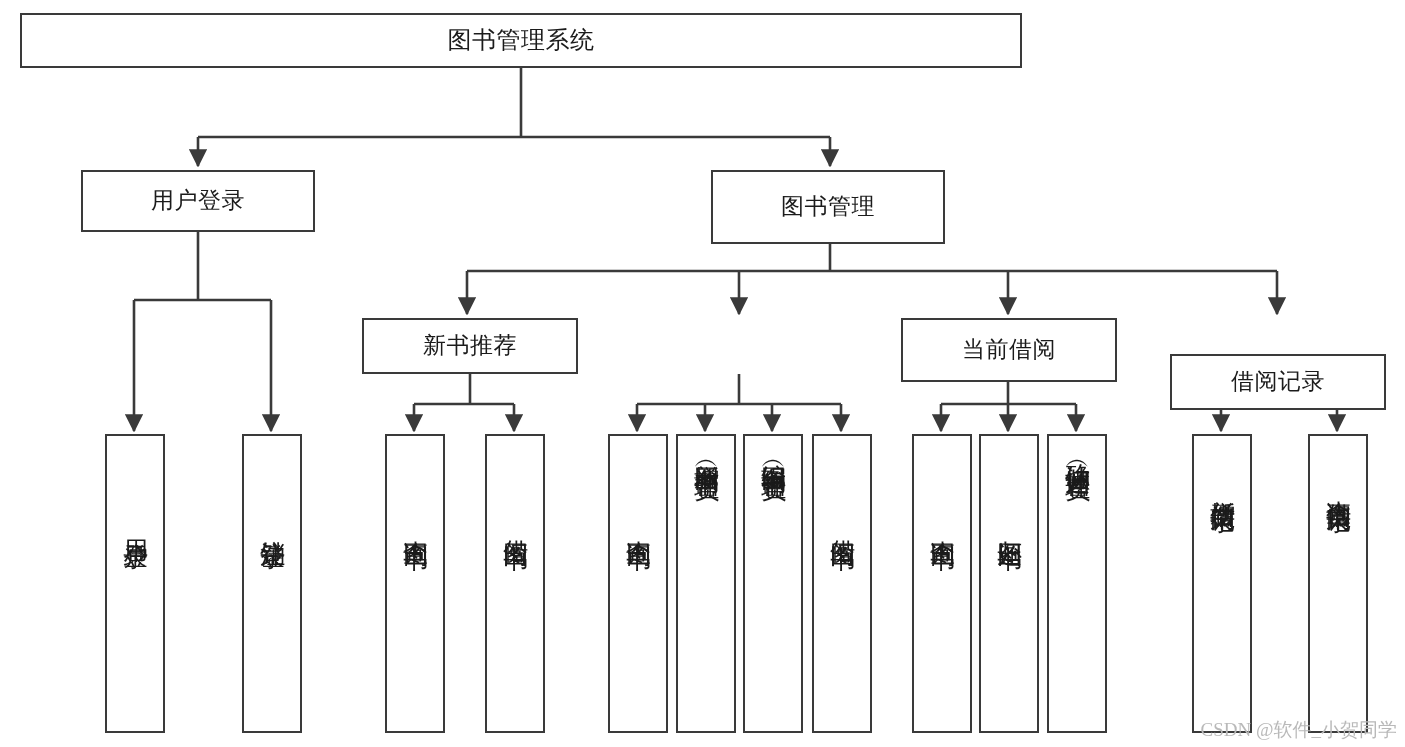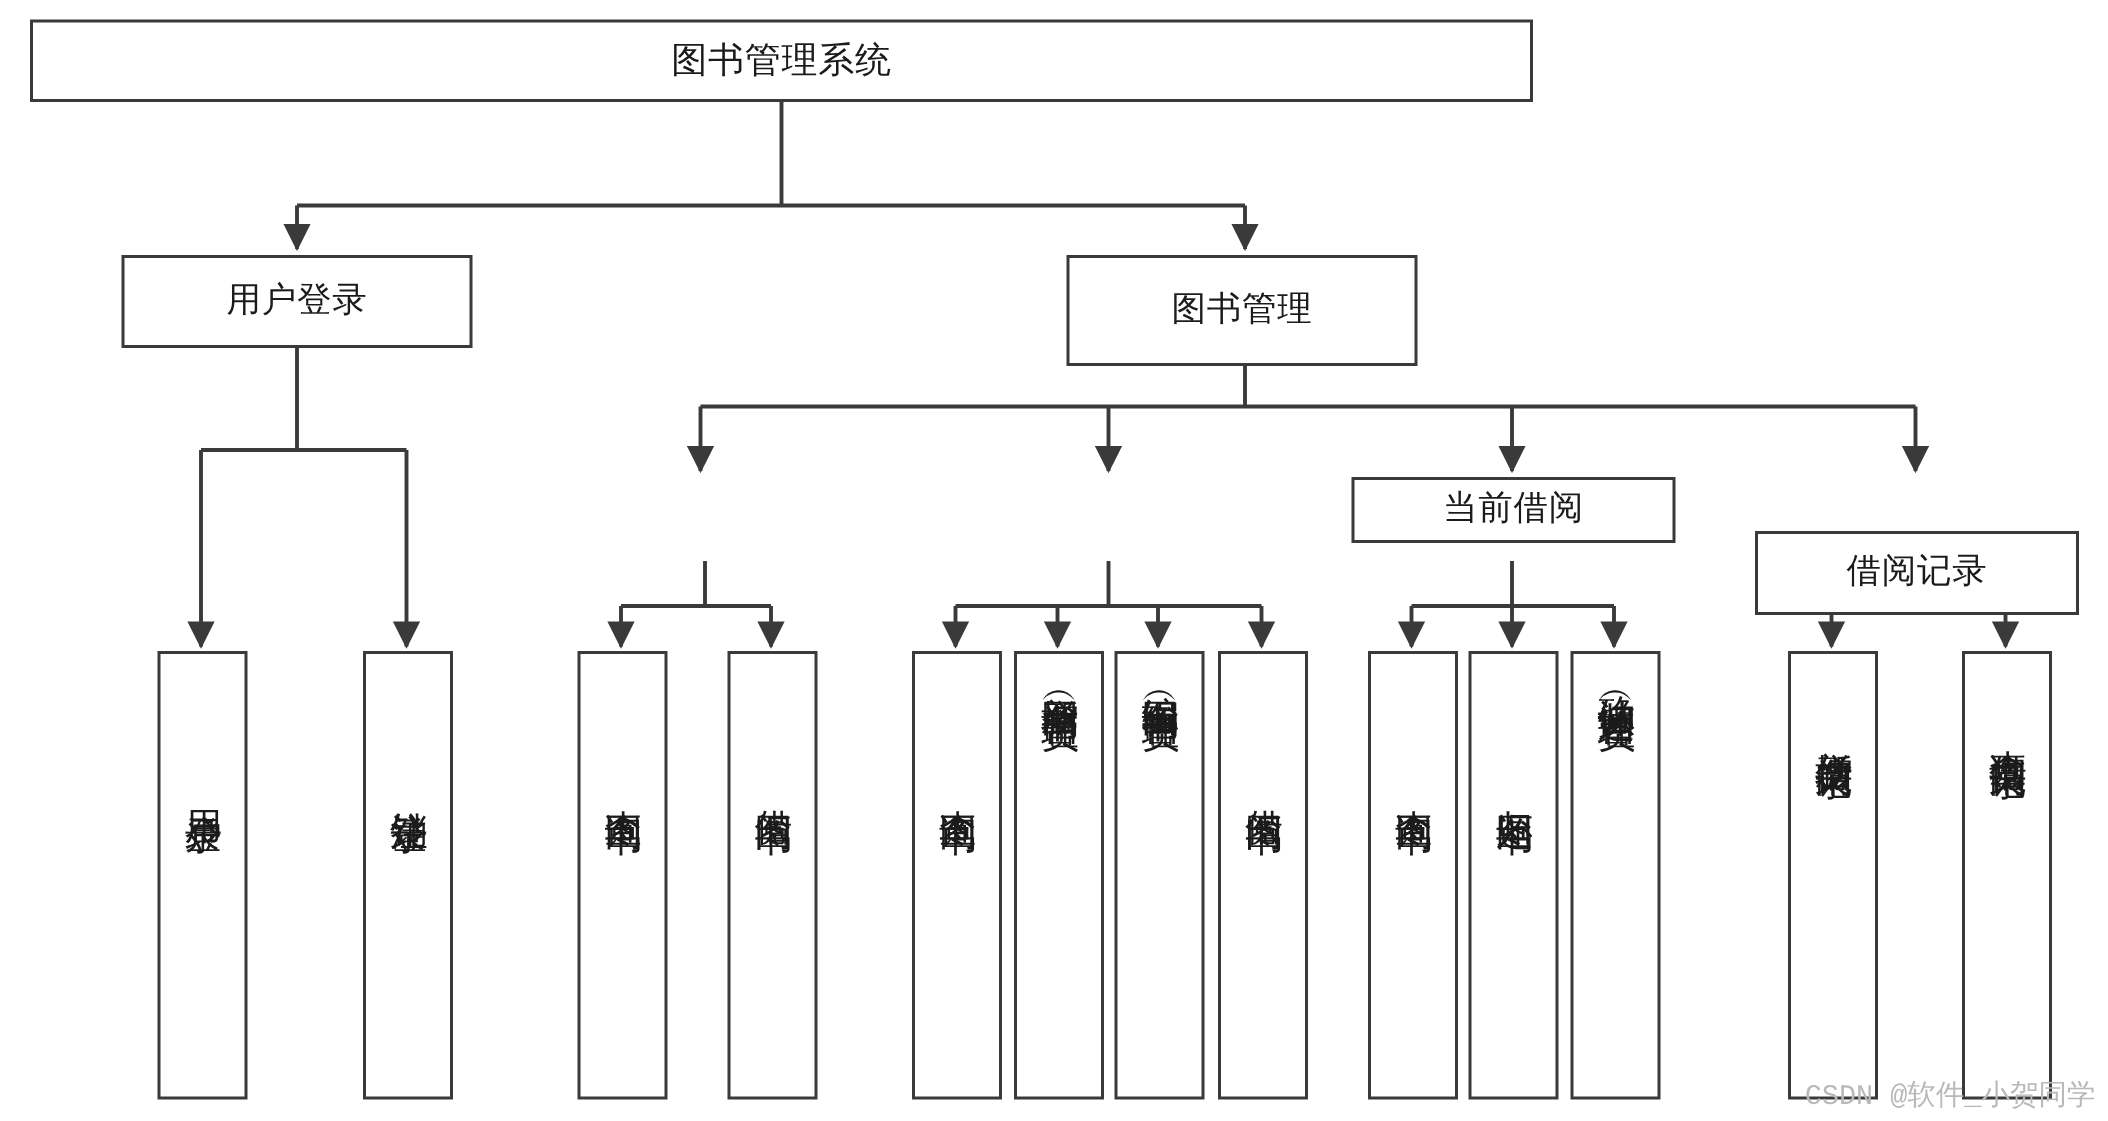--- a/index.html
+++ b/index.html
@@ -66,21 +66,21 @@
     white-space: nowrap;
   }
   .watermark {
     position: absolute;
     right: 8px;
     bottom: 4px;
     font-size: 19px;
     color: #b9b9b9;
     white-space: nowrap;
     z-index: 5;
-    font-family: Liberation Mono, monospace;
+    font-family: Liberation Serif, serif;
   }
 </style>
 </head>
 <body>
 
 <div id="canvas">
 
   <svg id="edges" viewBox="0 0 1405 747" xmlns="http://www.w3.org/2000/svg">
     <defs>
       <marker id="arrow" viewBox="0 0 10 10" refX="9.2" refY="5" markerWidth="7" markerHeight="7" orient="auto-start-reverse">
@@ -135,21 +135,24 @@
     <span class="lbl">图书管理系统</span>
   </div>
 
   <div class="node horiz" style="left:81px; top:170px; width:234px; height:62px;">
     <span class="lbl">用户登录</span>
   </div>
   <div class="node horiz" style="left:711px; top:170px; width:234px; height:74px;">
     <span class="lbl">图书管理</span>
   </div>
 
-  <div class="node horiz" style="left:901px; top:318px; width:216px; height:44px;">
+  <div class="node horiz" style="left:362px; top:318px; width:216px; height:56px;">
+    <span class="lbl">新书推荐</span>
+  </div>
+  <div class="node horiz" style="left:901px; top:318px; width:216px; height:64px;">
     <span class="lbl">当前借阅</span>
   </div>
   <div class="node horiz" style="left:1170px; top:318px; width:216px; height:56px;margin-top:36px;">
     <span class="lbl">借阅记录</span>
   </div>
 
   <div class="node vert" style="left:105px; top:434px; width:60px; height:299px; padding-top:84px;">
     <span class="lbl">用户登录</span>
   </div>
   <div class="node vert" style="left:242px; top:434px; width:60px; height:299px; padding-top:84px;">

